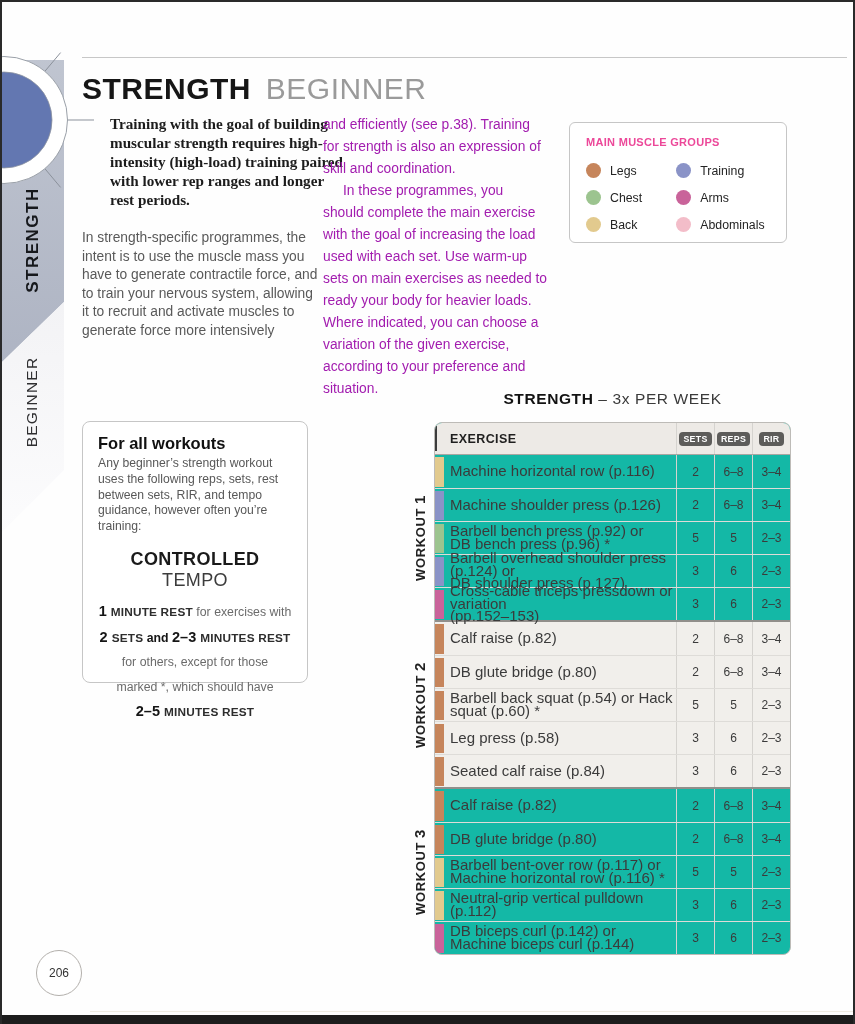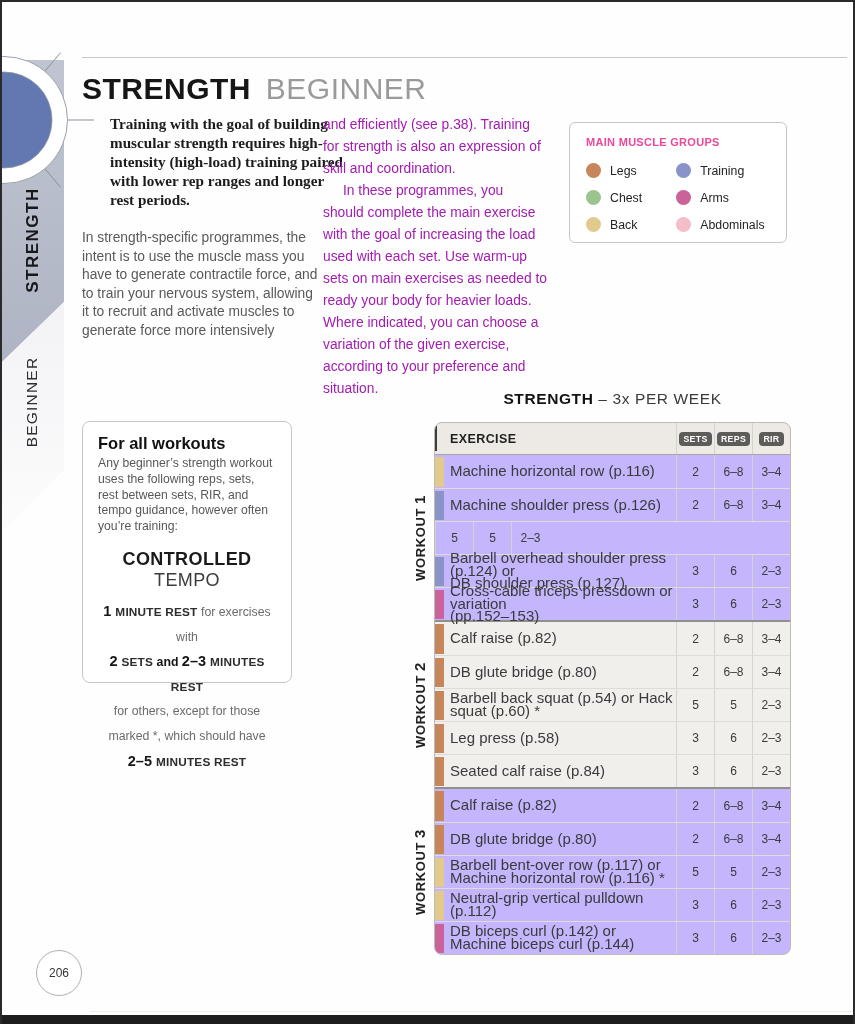--- a/index.html
+++ b/index.html
@@ -45,41 +45,41 @@
   
   .legend{position:absolute;left:567px;top:120px;width:218px;height:121px;box-sizing:border-box;
     background:#fff;border:1px solid #c6c6c6;border-radius:6px;padding:13px 14px 8px 16px;}
   .legend-title{font-size:11px;font-weight:700;letter-spacing:.3px;color:#ec4899;}
   .legend-grid{margin-top:9px;display:grid;grid-template-columns:1fr 1.06fr;grid-template-rows:repeat(3,27px);grid-auto-flow:column;}
   .legend-item{display:flex;align-items:center;}
   .legend-dot{width:15px;height:15px;border-radius:50%;margin-right:9px;flex:0 0 15px;}
   .legend-label{font-size:12.3px;color:#242424;}
 
   
-  .wbox{position:absolute;left:80px;top:419px;width:210px;height:262px;box-sizing:border-box;
+  .wbox{position:absolute;left:80px;top:419px;width:226px;height:262px;box-sizing:border-box;
     background:#fff;border:1px solid #c6c6c6;border-radius:8px;padding:12px 15px;}
   .wbox-title{font-size:16.5px;font-weight:700;color:#111;}
   .wbox-body{margin-top:3px;font-size:12.2px;line-height:15.8px;color:#585858;}
   .tempo-line{margin-top:14px;text-align:center;letter-spacing:.4px;}
   .tempo-bold{font-size:18px;font-weight:700;color:#1a1a1a;}
   .tempo-light{font-size:18px;font-weight:300;color:#3c3c3c;}
   .rest-lines{margin-top:8px;text-align:center;}
   .rest-line{line-height:24.6px;font-size:12.3px;}
   .seg-num{font-weight:700;font-size:14.5px;color:#151515;}
   .seg-caps{font-weight:700;font-size:11.8px;color:#2d2d2d;letter-spacing:.2px;}
   .seg-boldword{font-weight:700;font-size:12.3px;color:#151515;}
   .seg-plain{font-weight:400;font-size:12.3px;color:#6b6b6b;}
 
   
   .table-title{position:absolute;left:432px;top:388px;width:357px;text-align:center;
     font-size:15.5px;letter-spacing:.6px;white-space:nowrap;}
   .table-title .tt-bold{font-weight:700;color:#121212;}
   .table-title .tt-rest{font-weight:300;color:#3a3a3a;}
   .ptable{position:absolute;left:432px;top:420px;width:357px;box-sizing:border-box;z-index:2;
-    background:#c4b5fd;border:1px solid #bdbbb7;border-radius:8px;overflow:hidden;}
+    background:#14b8a6;border:1px solid #bdbbb7;border-radius:8px;overflow:hidden;}
   .thead{display:flex;height:32px;background:#edeae6;border-bottom:1px solid #a8a6a2;
     align-items:center;position:relative;box-sizing:border-box;}
   .thead::before{content:"";position:absolute;left:0;top:3px;bottom:3px;width:2px;background:#3c3c3c;}
   .th-ex{flex:1 1 auto;padding-left:15px;font-weight:700;font-size:12.5px;letter-spacing:.4px;color:#1f1f1f;}
   .th-num{flex:0 0 38px;height:100%;display:flex;align-items:center;justify-content:center;
     border-left:1px solid #d5d3cf;box-sizing:border-box;}
   .badge{background:#5d5c5a;color:#fff;font-size:8.8px;font-weight:700;letter-spacing:.3px;
     padding:2px 4px;border-radius:4px;}
   .tsection{}
   .tsection.shaded{background:#f1efeb;}
@@ -214,20 +214,24 @@
           <div class="trow">
             <div class="cell-ex">
               <span class="mbar" style="background: rgb(138, 147, 199);"></span>
               <span>Machine shoulder press (p.126)</span>
             </div>
             <div class="cell-num">2</div>
             <div class="cell-num">6–8</div>
             <div class="cell-num">3–4</div>
           </div>
           <div class="trow">
+            <div class="cell-ex">
+              <span class="mbar" style="background: rgb(156, 196, 143);"></span>
+              <span>Barbell bench press (p.92) or<br>DB bench press (p.96) *</span>
+            </div>
             <div class="cell-num">5</div>
             <div class="cell-num">5</div>
             <div class="cell-num">2–3</div>
           </div>
           <div class="trow">
             <div class="cell-ex">
               <span class="mbar" style="background: rgb(138, 147, 199);"></span>
               <span>Barbell overhead shoulder press (p.124) or<br>DB shoulder press (p.127)</span>
             </div>
             <div class="cell-num">3</div>

